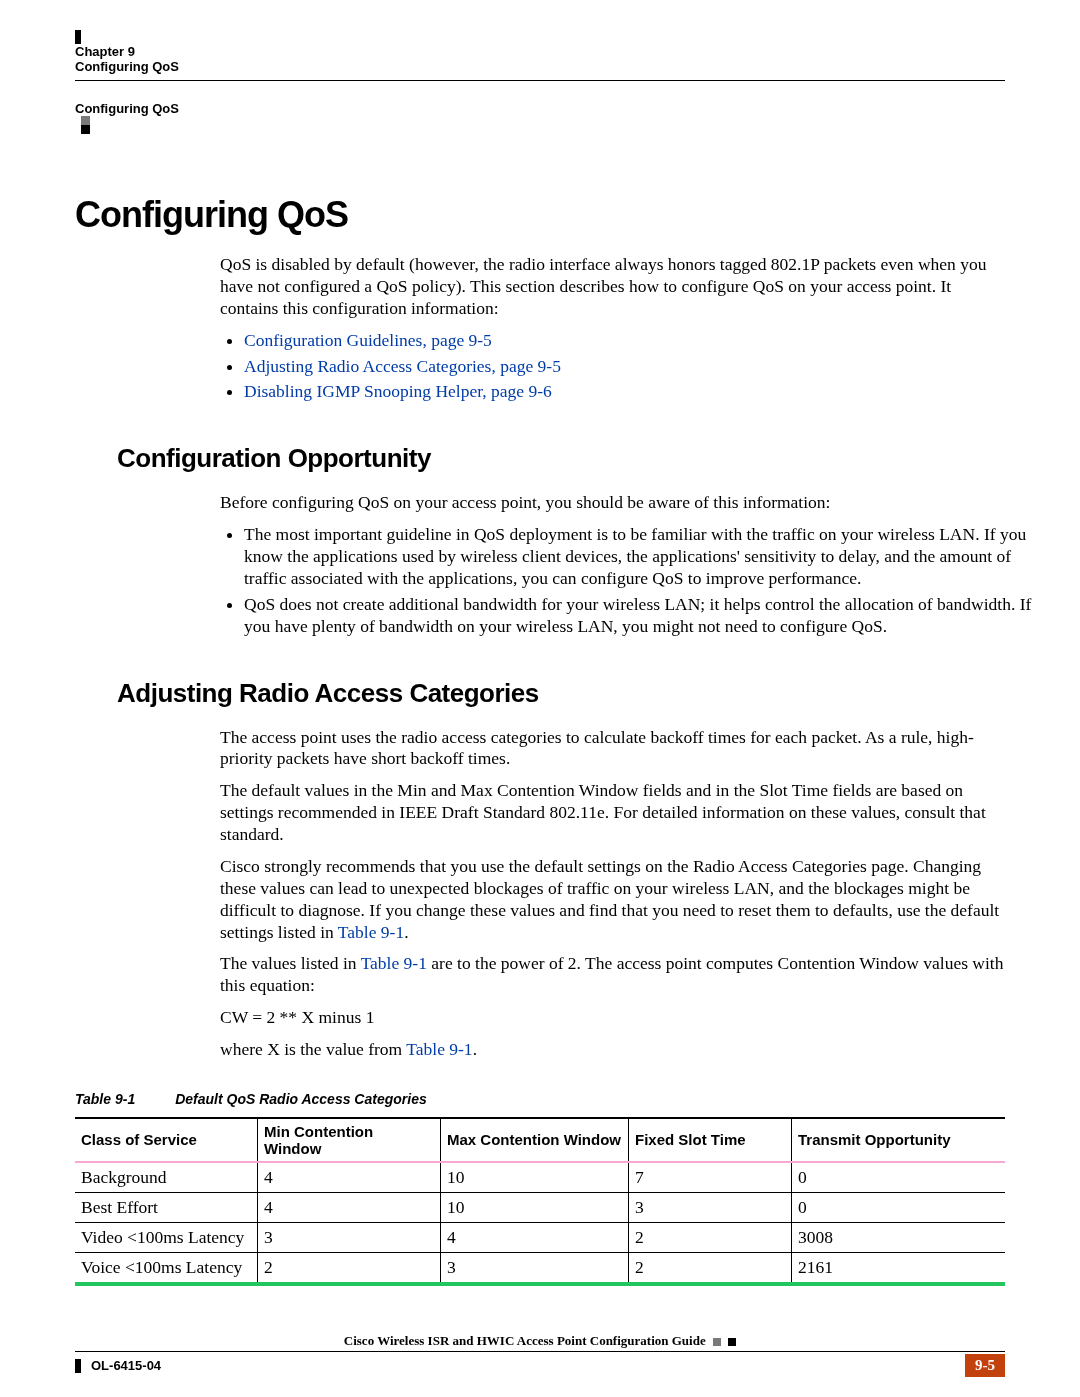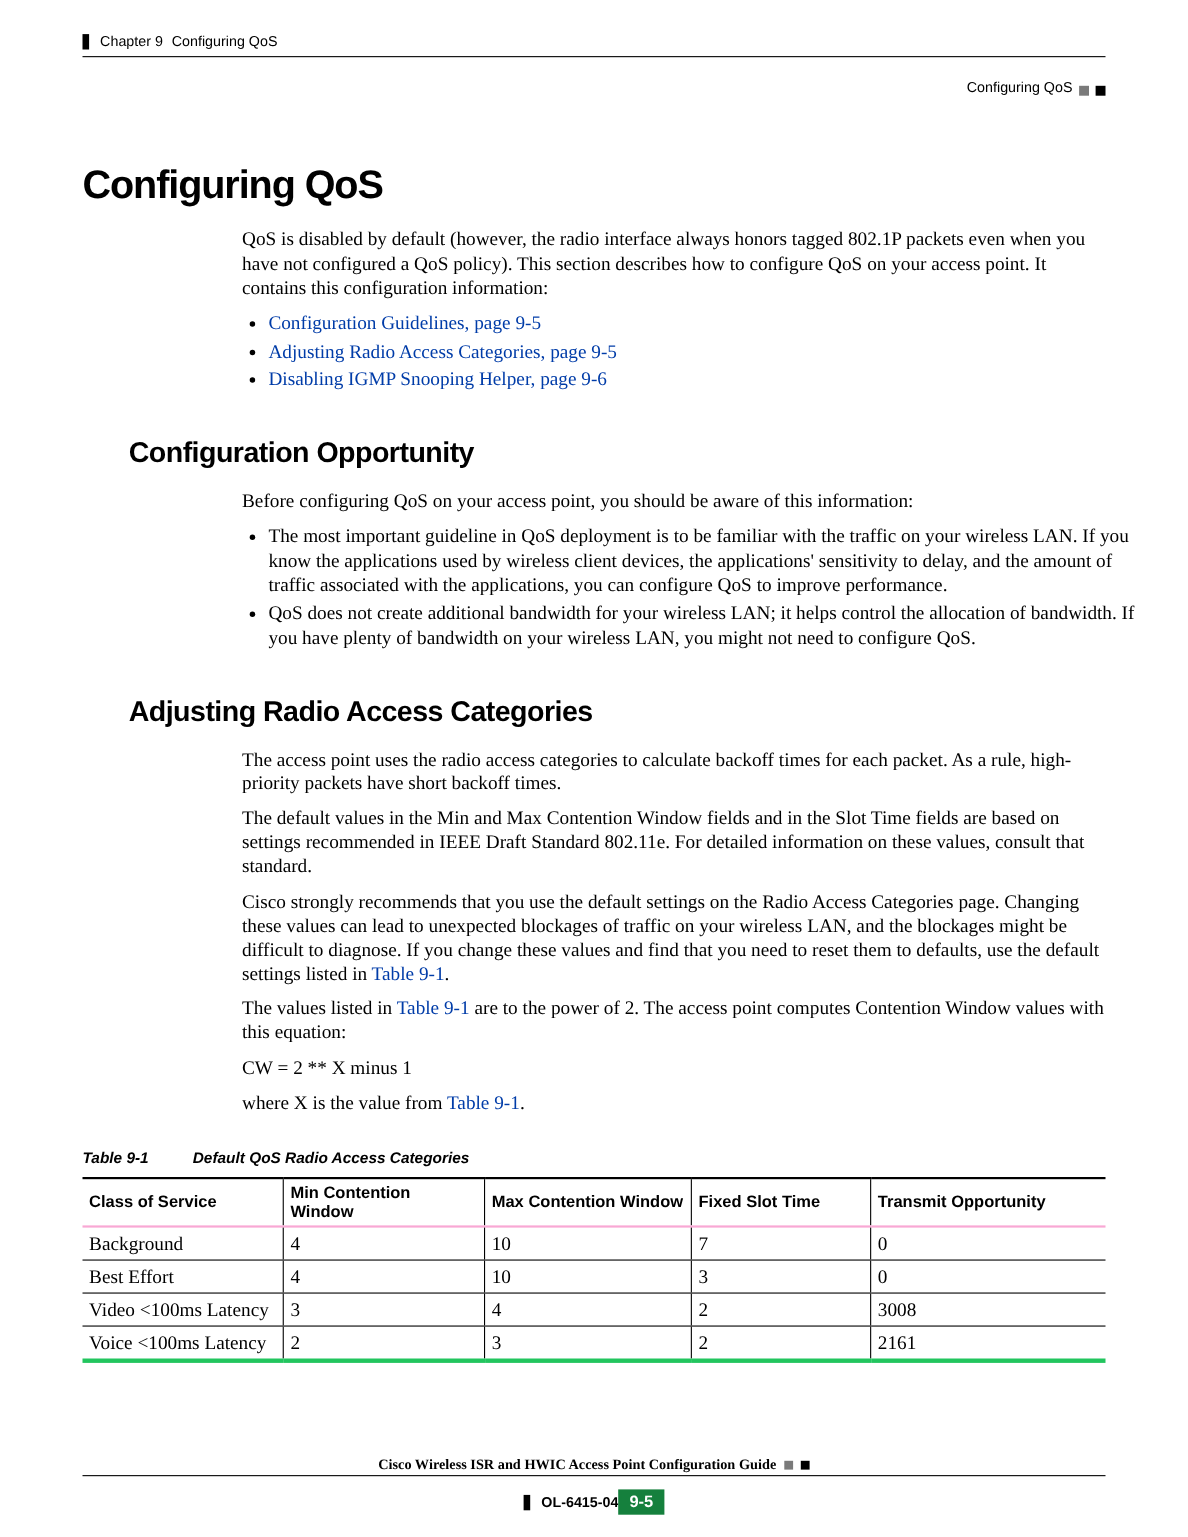--- a/index.html
+++ b/index.html
@@ -14,24 +14,25 @@
   }
   .page {
     position: absolute;
     left: 75px;
     top: 30px;
     width: 930px;
     height: 1330px;
   }
   .hdr {
     display: flex;
-    align-items: flex-end;
-    font-family: Arial, Helvetica, sans-serif;
-    font-weight: normal;
+    align-items: flex-start;
+    font-family: Arial, Helvetica, sans-serif;
+    font-weight: bold;
     font-size: 13px;
+    flex-direction: column;
   }
   .hdr-left .bar { width: 6px; height: 14px; background:#000; margin-right:10px;}
   .hdr-right { justify-content: flex-end; margin-top: 20px;}
   .hdr-right .sq { width: 9px; height:9px; background:#000; margin-left:6px;}
   .hdr-right .sq.grey { background:#7a7a7a;}
   .hdr-left span.ch { margin-right: 8px;}
   .hr-top { border: none; border-top: 1px solid #000; margin: 6px 0 4px 0;}
   .h1 {
     font-family: Arial, Helvetica, sans-serif;
     font-weight: bold;
@@ -95,33 +96,33 @@
   .footer-top {
     text-align: center;
     font-family: Liberation Serif, serif;
     font-weight: bold;
     font-size: 13px;
     padding-bottom: 2px;
   }
   .footer-top .sq { display:inline-block; width:8px; height:8px; background:#000; margin-left:4px; vertical-align:middle;}
   .footer-top .sq.grey{ background:#7a7a7a;}
   .footer-bar {
-    display: flex; justify-content: center; align-items:center;
+    display: flex; justify-content: space-between; align-items:center;
     border-top:1px solid #000;
-    padding-top:12px;
+    padding-top:2px;
   }
   .footer-left {
     font-family: Arial, Helvetica, sans-serif;
     font-weight: bold; font-size: 13px;
     display:flex; align-items:center;
   }
   .footer-left .bar{ width:6px; height:14px; background:#000; margin-right:10px;}
   .pagebox {
-    background:#15803d; color:#fff;
-    font-family: Liberation Sans, sans-serif;
+    background:#c2410c; color:#fff;
+    font-family: Liberation Serif, serif;
     font-weight:bold; font-size:15px;
     padding: 3px 10px;
   }
 </style>
 </head>
 <body>
 
 <div class="page">
   <div class="hdr hdr-left">
     <div class="bar"></div>

